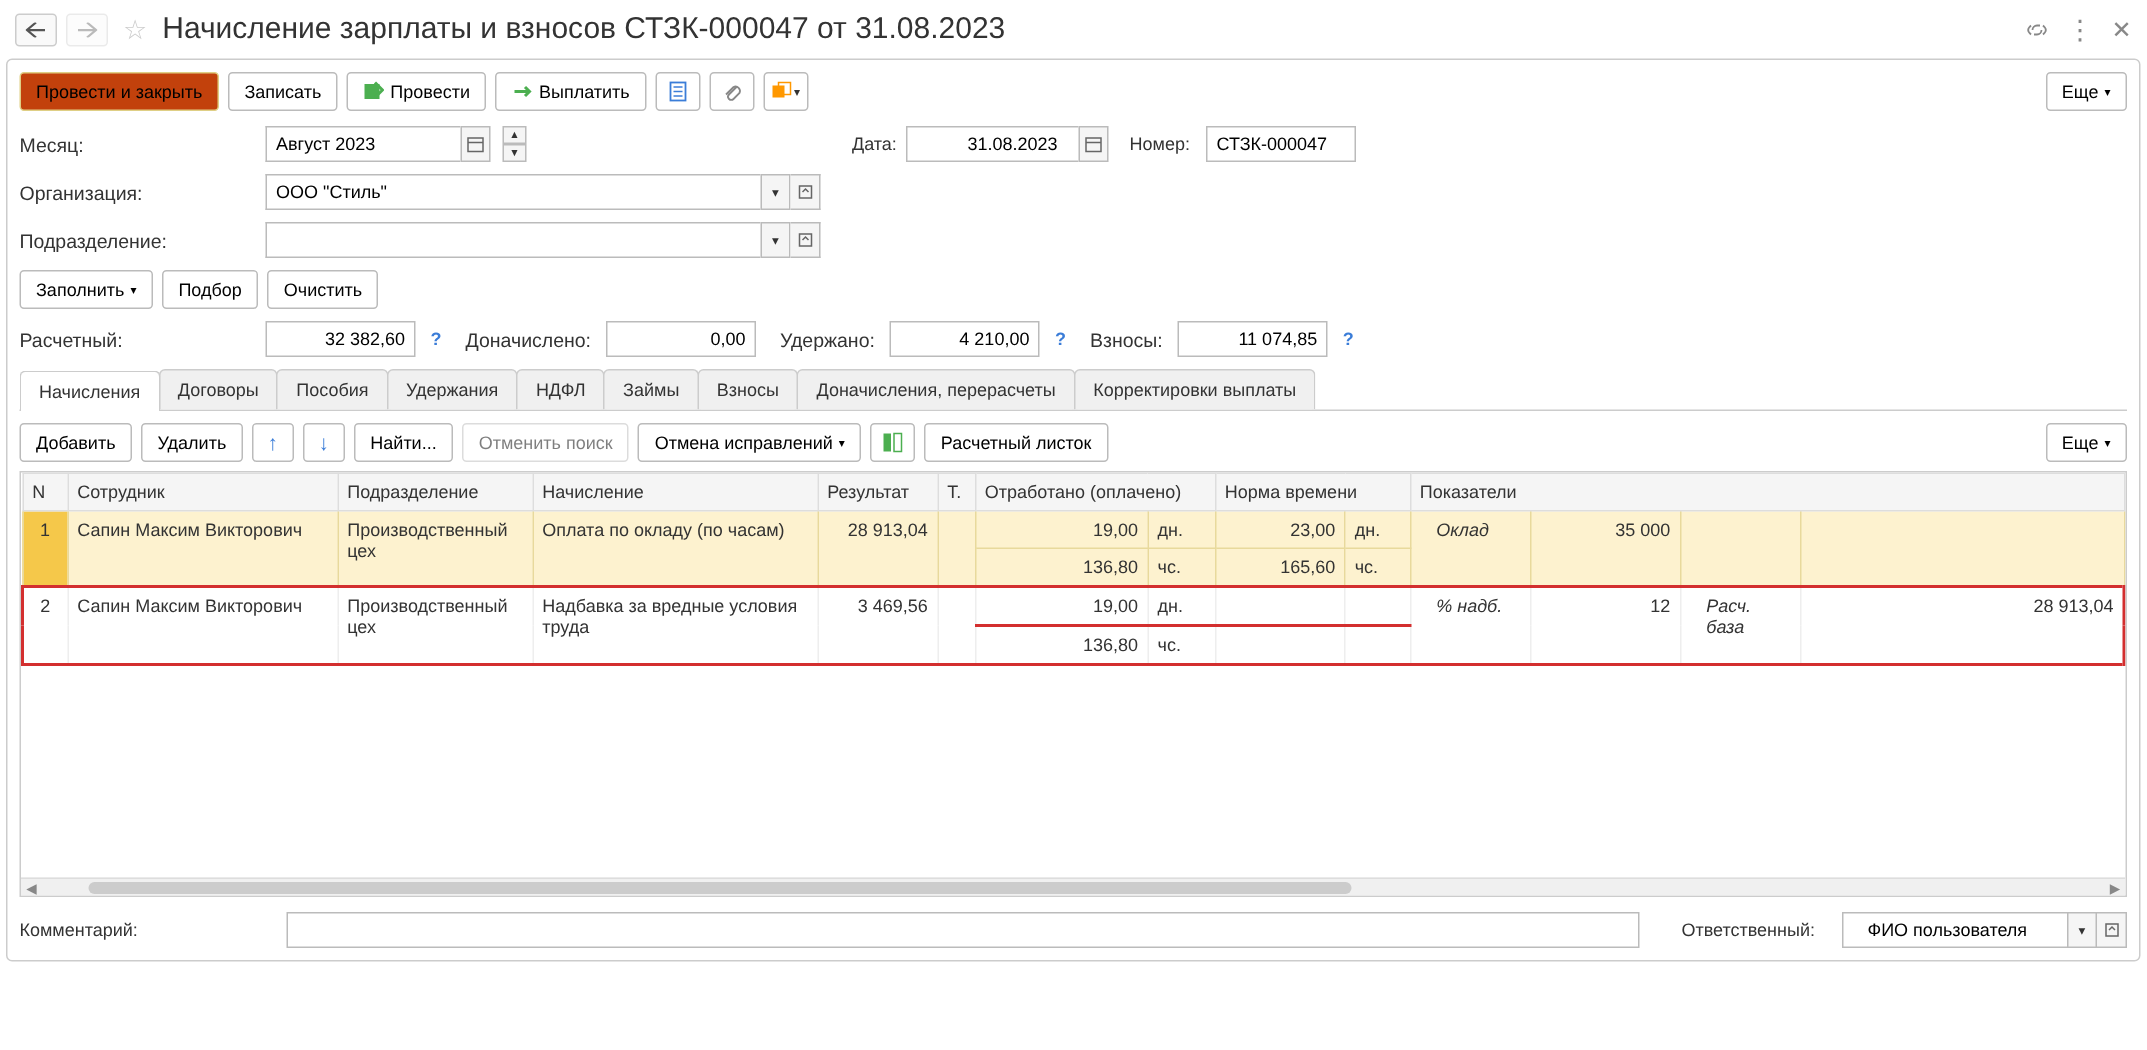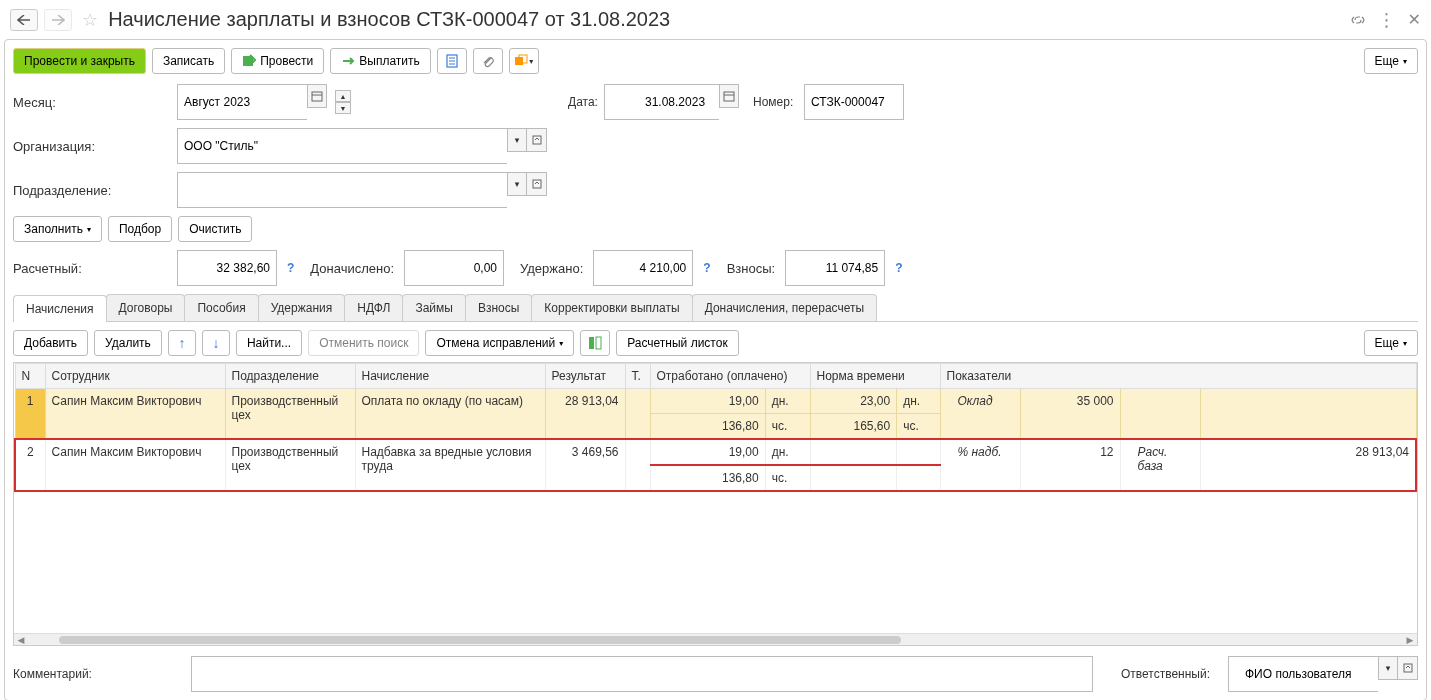--- a/index.html
+++ b/index.html
@@ -6,26 +6,26 @@
 body { font-size: 12px; color: #333; background: #fff; padding: 4px; }
 .header { display: flex; align-items: center; padding: 4px 6px; gap: 6px; }
 .nav-btn { width: 28px; height: 22px; border: 1px solid #ccc; background: #f9f9f9; border-radius: 3px; display: flex; align-items: center; justify-content: center; cursor: pointer; }
 .star-icon { color: #ccc; font-size: 18px; margin: 0 4px; }
 .title { font-size: 20px; font-weight: normal; flex: 1; }
 .hdr-icons { display: flex; gap: 12px; align-items: center; color: #888; }
 .hdr-icons span { cursor: pointer; font-size: 14px; }
 .main { border: 1px solid #ccc; border-radius: 4px; padding: 8px; margin-top: 4px; }
 .toolbar { display: flex; gap: 6px; align-items: center; margin-bottom: 10px; }
 .btn { border: 1px solid #bbb; background: #fff; padding: 5px 10px; border-radius: 3px; cursor: pointer; font-size: 12px; display: flex; align-items: center; gap: 4px; white-space: nowrap; }
-.btn.yellow { background: #84cc16; border-color: #dfcf85; }
+.btn.yellow { background: #c2410c; border-color: #dfcf85; }
 .btn-icon { width: 30px; height: 26px; border: 1px solid #bbb; background: #fff; border-radius: 3px; display: flex; align-items: center; justify-content: center; cursor: pointer; }
 .spacer { flex: 1; }
 .form-row { display: flex; align-items: center; margin-bottom: 8px; gap: 6px; }
 .lbl { width: 158px; font-size: 13px; }
-.input { border: 1px solid #bbb; padding: 3px 6px; height: 36px; font-size: 12px; background: #fff; }
+.input { border: 1px solid #bbb; padding: 3px 6px; height: 24px; font-size: 12px; background: #fff; }
 .combo { display: flex; }
 .combo .input { border-right: none; }
 .combo-btn { width: 20px; height: 24px; border: 1px solid #bbb; background: #f5f5f5; display: flex; align-items: center; justify-content: center; font-size: 9px; cursor: pointer; }
 .combo-btn + .combo-btn { border-left: none; }
 .spinner-btns { display: flex; flex-direction: column; margin-left: 2px; }
 .spinner-btn { width: 16px; height: 12px; border: 1px solid #bbb; background: #f5f5f5; font-size: 7px; display: flex; align-items: center; justify-content: center; cursor: pointer; }
 .num-input { text-align: right; width: 100px; }
 .help { color: #3b7dd8; margin-left: 4px; cursor: pointer; font-weight: bold; }
 .summary-row { display: flex; align-items: center; gap: 6px; margin-bottom: 8px; }
 .summary-row .lbl2 { font-size: 13px; margin-right: 4px; }
@@ -207,22 +207,22 @@
   </div>
 
   <div class="tabs">
     <div class="tab active">Начисления</div>
     <div class="tab">Договоры</div>
     <div class="tab">Пособия</div>
     <div class="tab">Удержания</div>
     <div class="tab">НДФЛ</div>
     <div class="tab">Займы</div>
     <div class="tab">Взносы</div>
+    <div class="tab">Доначисления, перерасчеты</div>
     <div class="tab">Корректировки выплаты</div>
-    <div class="tab">Доначисления, перерасчеты</div>
   </div>
 
   <div class="sub-toolbar">
     <button class="btn">Добавить</button>
     <button class="btn">Удалить</button>
     <div class="arrow-btn">↑</div>
     <div class="arrow-btn">↓</div>
     <button class="btn">Найти...</button>
     <button class="btn" style="opacity:0.5">Отменить поиск</button>
     <button class="btn">

